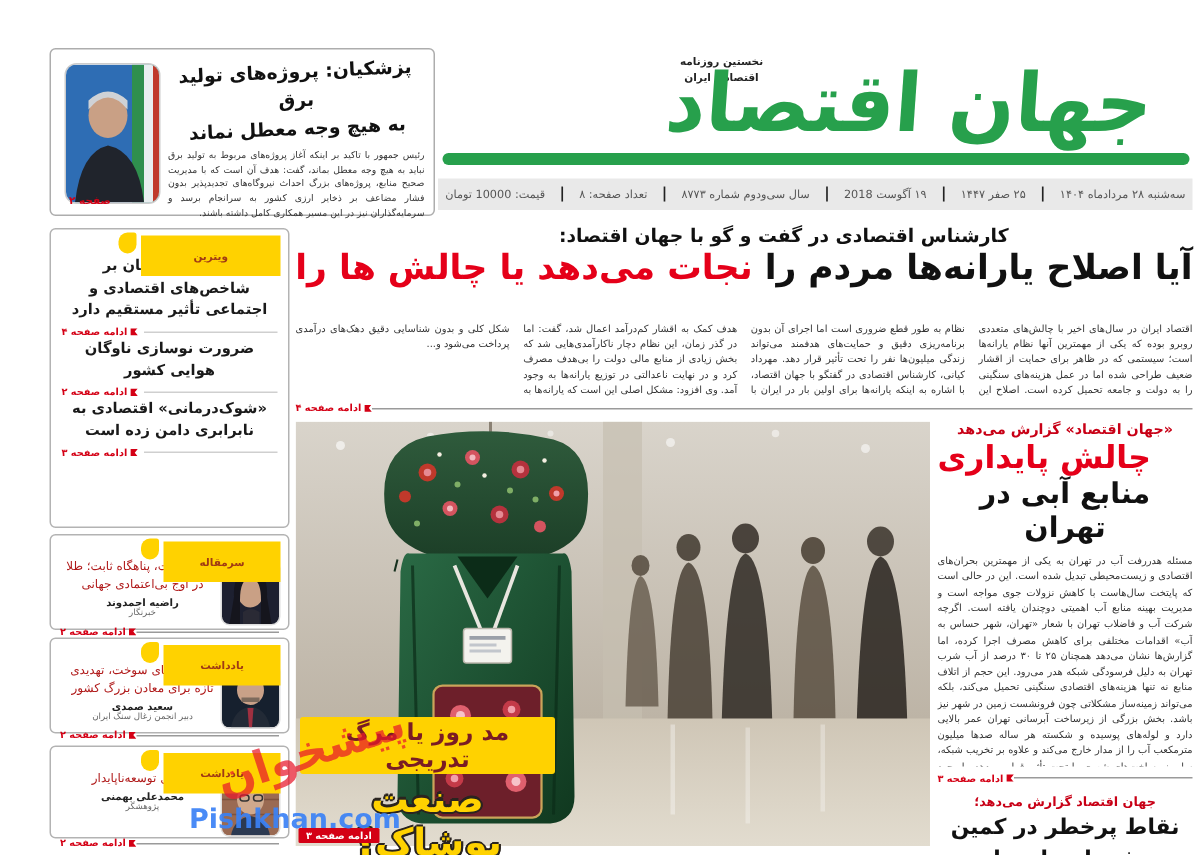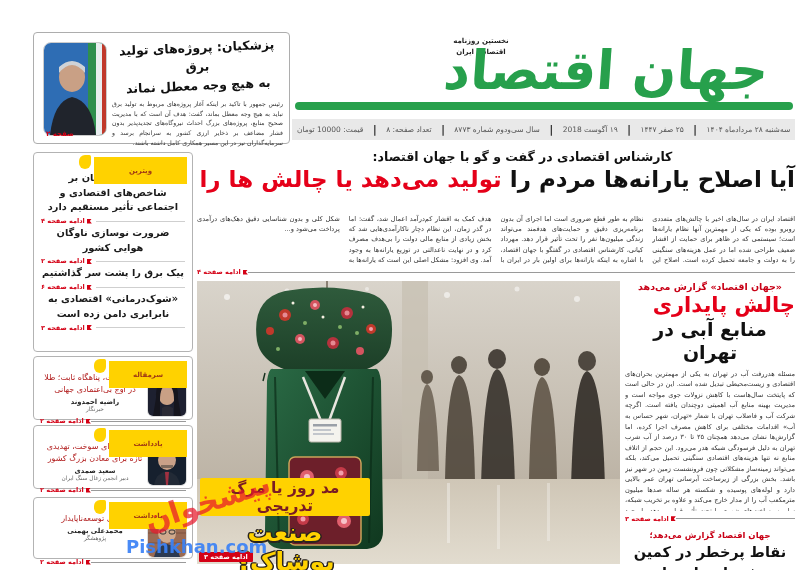--- a/index.html
+++ b/index.html
@@ -50,21 +50,21 @@
   .ov1{display:inline-block;background:#ffd200;color:#7a1c24;font-weight:bold;font-size:15.5px;
        padding:1px 7px;border-radius:2px;}
   .ov2{margin-top:2px;font-size:25px;font-weight:bold;color:#ffd200;
        text-shadow:-1.5px 0 #2a241f,1.5px 0 #2a241f,0 -1.5px #2a241f,0 1.5px #2a241f,
                    1px 1px #2a241f,-1px -1px #2a241f;}
   .photo-cont{position:absolute;left:199px;top:552px;z-index:6;background:#d40015;color:#fff;
               font-size:6.5px;font-weight:bold;padding:1px 5px;border-radius:1px;}
   
   .rcol{position:absolute;left:625px;top:281px;width:170px;}
   .r-kicker{font-size:9.5px;font-weight:bold;color:#c80016;text-align:center;}
-  .r-title-red{font-size:21px;font-weight:bold;color:#e50019;text-align:right;line-height:1.25;}
+  .r-title-red{font-size:21px;font-weight:bold;color:#e50019;text-align:left;line-height:1.25;}
   .r-title-black{font-size:19px;font-weight:bold;color:#111;text-align:center;line-height:1.2;}
   .r-body{margin-top:5px;font-size:6.6px;line-height:1.6;text-align:justify;color:#333;
           max-height:142px;overflow:hidden;}
   .r-kicker2{margin-top:7px;font-size:8.5px;font-weight:bold;color:#c80016;text-align:center;}
   .r-title3{margin-top:2px;font-size:14.5px;font-weight:bold;color:#111;text-align:center;line-height:1.45;}
   
   .side-box{position:absolute;left:33px;width:160px;border:1px solid #b3b3b3;border-radius:4px;
             background:#fff;box-sizing:border-box;}
   .sec-head{position:relative;height:17px;}
   .sec-bar{position:absolute;top:4px;right:5px;height:27px;background:#ffd200;
@@ -133,21 +133,21 @@
     <span class="sep">|</span>
     <span>سال سی‌ودوم شماره ۸۷۷۳</span>
     <span class="sep">|</span>
     <span>تعداد صفحه: ۸</span>
     <span class="sep">|</span>
     <span>قیمت: 10000 تومان</span>
   </div>
 
   <div class="lead-kicker">کارشناس اقتصادی در گفت و گو با جهان اقتصاد:</div>
   <div class="lead-headline">
-    <span>آیا اصلاح یارانه‌ها مردم را </span><span class="red">تولید می‌دهد یا چالش ها را </span><span>بیشتر؟</span>
+    <span>آیا اصلاح یارانه‌ها مردم را </span><span class="red">نجات می‌دهد یا چالش ها را </span><span>بیشتر؟</span>
   </div>
   <div class="lead-cols">
     <p>اقتصاد ایران در سال‌های اخیر با چالش‌های متعددی روبرو بوده که یکی از مهمترین آنها نظام یارانه‌ها است؛ سیستمی که در ظاهر برای حمایت از اقشار ضعیف طراحی شده اما در عمل هزینه‌های سنگینی را به دولت و جامعه تحمیل کرده است. اصلاح این نظام به طور قطع ضروری است اما اجرای آن بدون برنامه‌ریزی دقیق و حمایت‌های هدفمند می‌تواند زندگی میلیون‌ها نفر را تحت تأثیر قرار دهد. مهرداد کیانی، کارشناس اقتصادی در گفتگو با جهان اقتصاد، با اشاره به اینکه یارانه‌ها برای اولین بار در ایران با هدف کمک به اقشار کم‌درآمد اعمال شد، گفت: اما در گذر زمان، این نظام دچار ناکارآمدی‌هایی شد که بخش زیادی از منابع مالی دولت را بی‌هدف مصرف کرد و در نهایت ناعدالتی در توزیع یارانه‌ها به وجود آمد. وی افزود: مشکل اصلی این است که یارانه‌ها به شکل کلی و بدون شناسایی دقیق دهک‌های درآمدی پرداخت می‌شود و...</p>
   </div>
   <div class="lead-cont cont-row">
     <div class="rule"></div>
     <div class="cont-label">
       <span class="flag"></span>
       <span>ادامه صفحه ۴</span>
     </div>
@@ -312,30 +312,20 @@
       <div class="v-title">ضرورت نوسازی ناوگان هوایی کشور</div>
       <div class="v-foot">
         <div class="rule"></div>
         <div class="cont-label">
           <span class="flag"></span>
           <span>ادامه صفحه ۲</span>
         </div>
       </div>
     </div>
     <div class="v-item">
-      <div class="v-title">پیک برق را پشت سر گذاشتیم</div>
-      <div class="v-foot">
-        <div class="rule"></div>
-        <div class="cont-label">
-          <span class="flag"></span>
-          <span>ادامه صفحه ۶</span>
-        </div>
-      </div>
-    </div>
-    <div class="v-item">
       <div class="v-title">«شوک‌درمانی» اقتصادی به نابرابری دامن زده است</div>
       <div class="v-foot">
         <div class="rule"></div>
         <div class="cont-label">
           <span class="flag"></span>
           <span>ادامه صفحه ۳</span>
         </div>
       </div>
     </div>
   </div>

